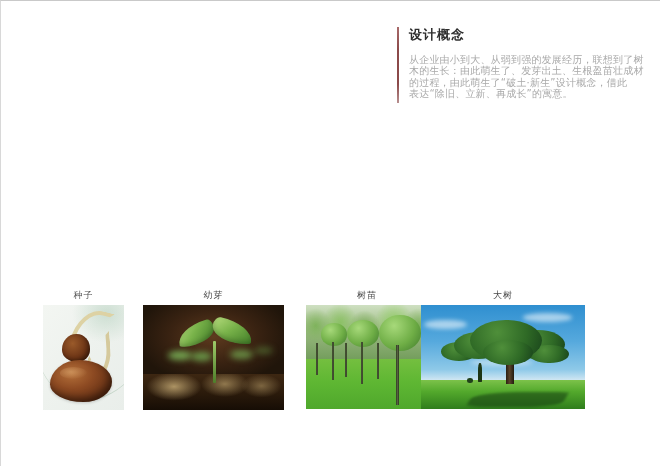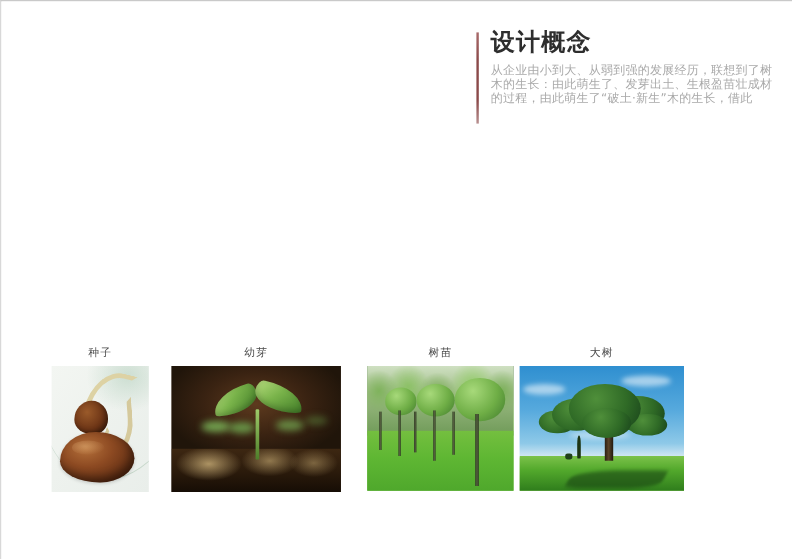--- a/index.html
+++ b/index.html
@@ -35,21 +35,21 @@
     top: 2px;
     width: 2px;
     height: 76px;
     background: #8c4b4b;
     background: linear-gradient(to bottom, #a86a6a 0%, #8b4a4a 30%, #8b4a4a 75%, #b89090 100%);
   }
   .concept-body {
     margin-left: 12px;
   }
   .concept-title {
-    font-size: 20px;
+    font-size: 13px;
     line-height: 20px;
     font-weight: bold;
     color: #2e2e2e;
     letter-spacing: 1px;
     margin: 0 0 9px 0;
     white-space: nowrap;
   }
   .concept-paragraph {
     font-size: 10px;
     line-height: 11.4px;
@@ -86,21 +86,21 @@
     overflow: hidden;
   }
 
   
   #stage-seed    { left: 42px;  top: 288px; width: 81px;  }
   #stage-seed    .stage-photo { height: 105px; }
   #stage-sprout  { left: 142px; top: 288px; width: 141px; }
   #stage-sprout  .stage-photo { height: 105px; }
   #stage-sapling { left: 305px; top: 288px; width: 122px; }
   #stage-sapling .stage-photo { height: 104px; }
-  #stage-tree    { left: 432px; top: 288px; width: 137px; }
+  #stage-tree    { left: 420px; top: 288px; width: 164px; }
   #stage-tree    .stage-photo { height: 104px; }
 
   
   .ph-seed {
     background:
       radial-gradient(ellipse 60% 40% at 78% 8%, rgba(176,206,186,0.55) 0%, rgba(176,206,186,0) 70%),
       linear-gradient(128deg, #f3f6f2 0%, #eef2ee 45%, #e9eeea 100%);
     position: relative;
   }
   .ph-seed .arc {
@@ -345,21 +345,22 @@
 
 <div class="page">
 
   <div class="concept">
     <div class="concept-rule"></div>
     <div class="concept-body">
       <h1 class="concept-title">设计概念</h1>
       <p class="concept-paragraph">
         <span class="ln">从企业由小到大、从弱到强的发展经历，联想到了树</span>
         <span class="ln">木的生长：由此萌生了、发芽出土、生根盈苗壮成材</span>
-        <span class="ln">的过程，由此萌生了“破土·新生”木的生长，借此</span>
+        <span class="ln">的过程，由此萌生了“破土·新生”设计概念，借此</span>
+        <span class="ln">表达“除旧、立新、再成长”的寓意。</span>
       </p>
     </div>
   </div>
 
   <div class="stage" id="stage-seed">
     <div class="stage-label">种子</div>
     <div class="stage-photo ph-seed">
       <div class="arc"></div>
       <div class="root-a"></div>
       <div class="root-b"></div>

